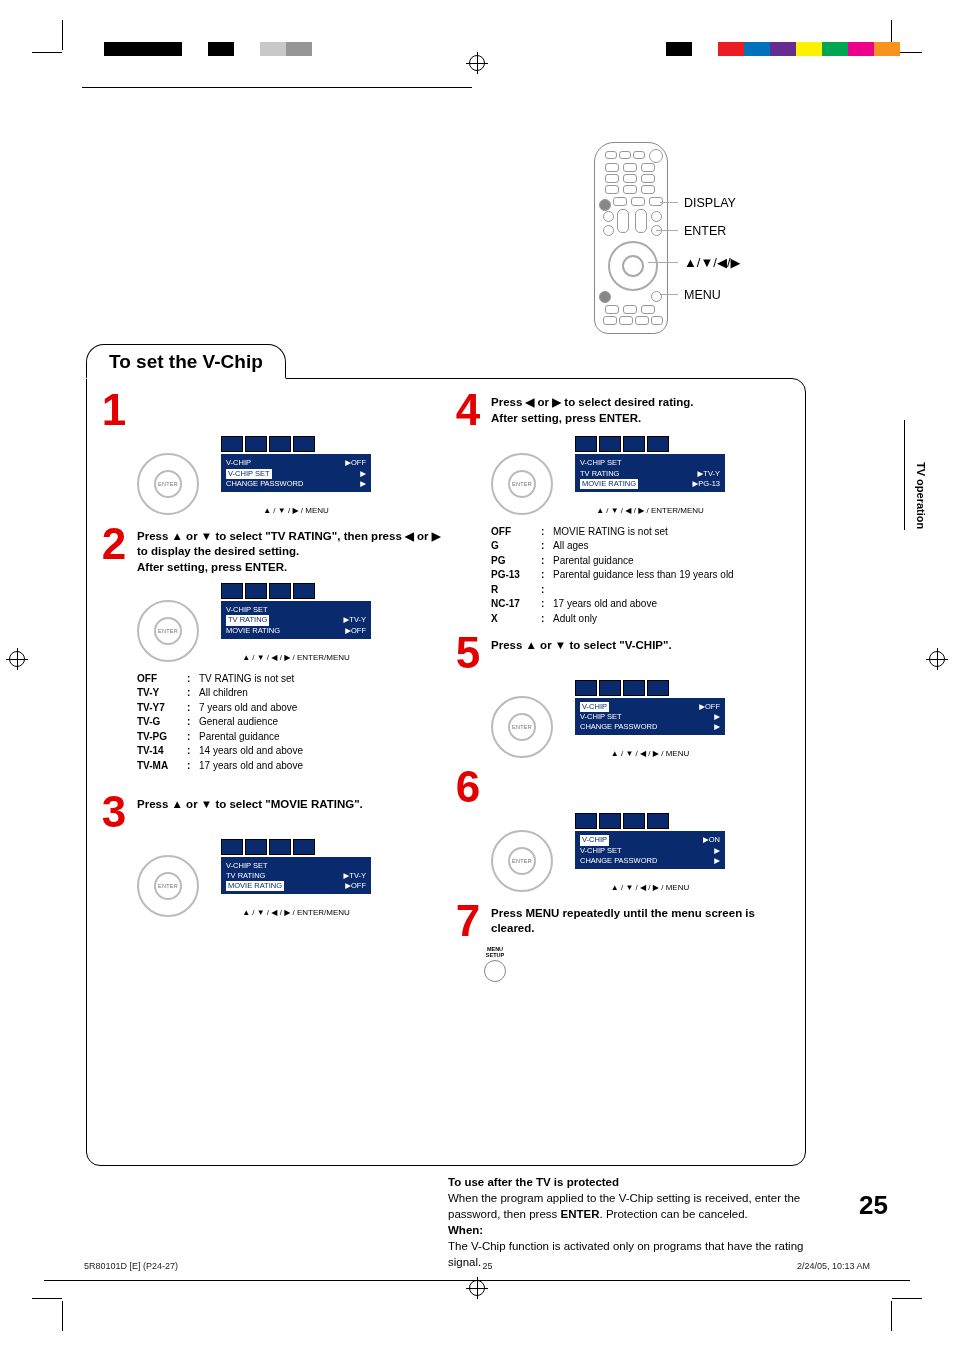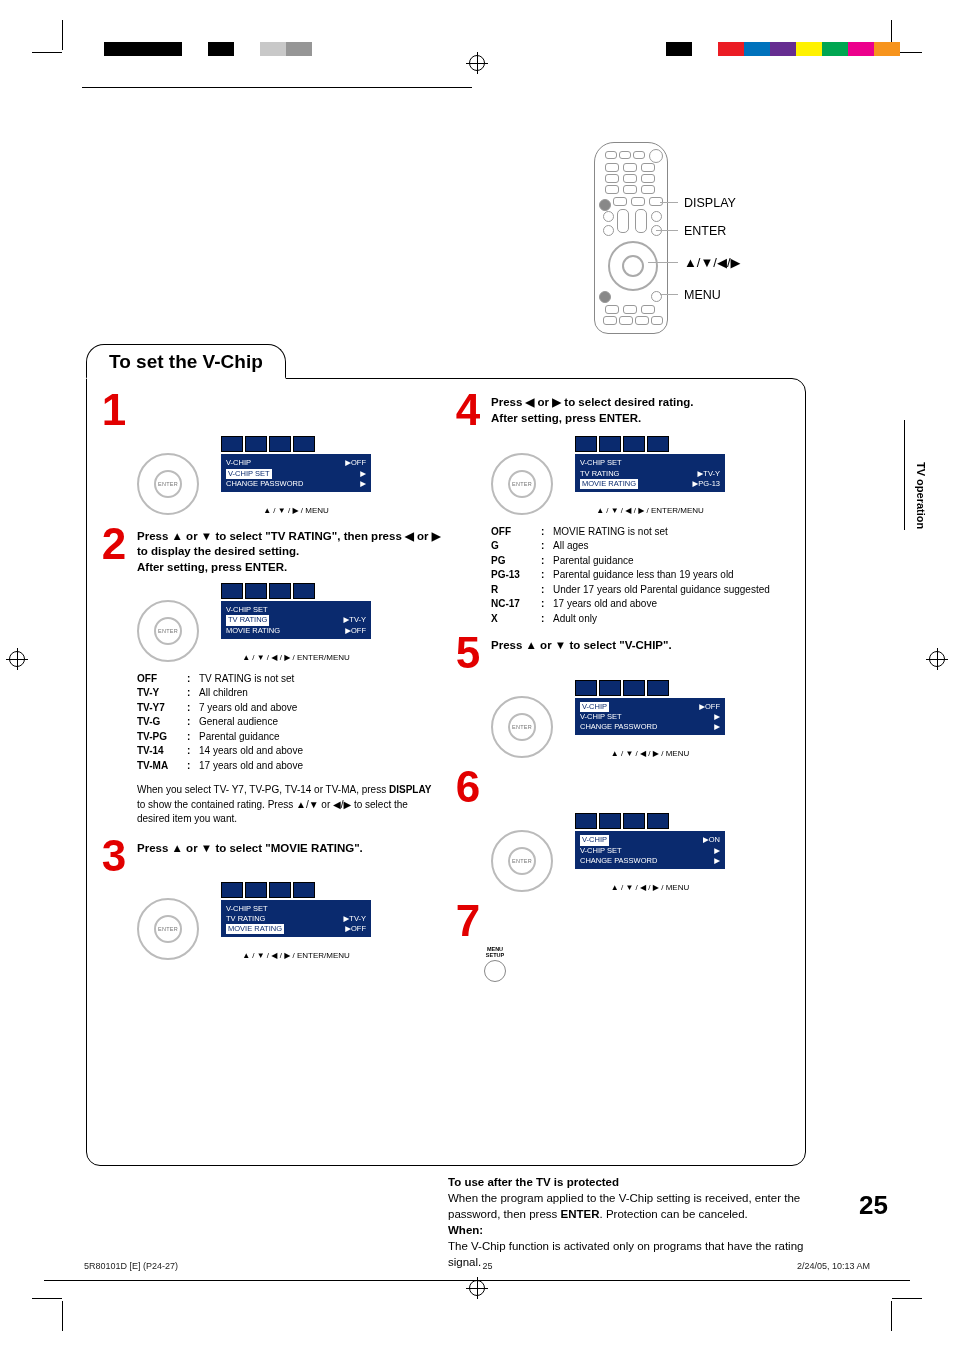--- a/index.html
+++ b/index.html
@@ -255,23 +255,20 @@
                   <span class="c2">:</span>
                   <span>14 years old and above</span>
                 </div>
                 <div class="row">
                   <span class="k" style="width:50px">TV-MA</span>
                   <span class="c2">:</span>
                   <span>17 years old and above</span>
                 </div>
               </div>
             <div style="height:10px"></div>
-            <div>
-              <span>When you select TV- Y7, TV-PG, TV-14 or TV-MA, press </span><b>DISPLAY</b><span> to show the contained rating. Press ▲/▼ or ◀/▶ to select the desired item you want.</span>
-            </div>
           </div>
 
           <div class="steprow" style="margin-top:10px">
             <div class="stepnum">3</div>
             <div class="steptxt">Press ▲ or ▼ to select "MOVIE RATING".</div>
           </div>
           <div class="illus" style="margin-bottom:4px">
             <div class="enter-dpad"></div>
             <div class="osd">
               <div class="osdtabs">
@@ -350,21 +347,20 @@
                   <span>Parental guidance</span>
                 </div>
                 <div class="row">
                   <span class="k" style="width:50px">PG-13</span>
                   <span class="c2">:</span>
                   <span>Parental guidance less than 19 years old</span>
                 </div>
                 <div class="row">
                   <span class="k" style="width:50px">R</span>
                   <span class="c2">:</span>
-                  <span>Under 17 years old Parental guidance suggested</span>
                 </div>
                 <div class="row">
                   <span class="k" style="width:50px">NC-17</span>
                   <span class="c2">:</span>
                   <span>17 years old and above</span>
                 </div>
                 <div class="row">
                   <span class="k" style="width:50px">X</span>
                   <span class="c2">:</span>
                   <span>Adult only</span>
@@ -428,20 +424,21 @@
                     <span>CHANGE PASSWORD</span>
                     <span>▶</span>
                   </div>
               </div>
               <div class="osdfoot">▲ / ▼ / ◀ / ▶ / MENU</div>
             </div>
           </div>
 
           <div class="steprow">
             <div class="stepnum">7</div>
+            <div class="steptxt">Press MENU repeatedly until the menu screen is cleared.</div>
           </div>
           <div class="menu-btn">
             <div class="lbl">MENU</div>
             <div class="lbl">SETUP</div>
             <div class="circ"></div>
           </div>
         </div>
       </div>
     </div>
 

